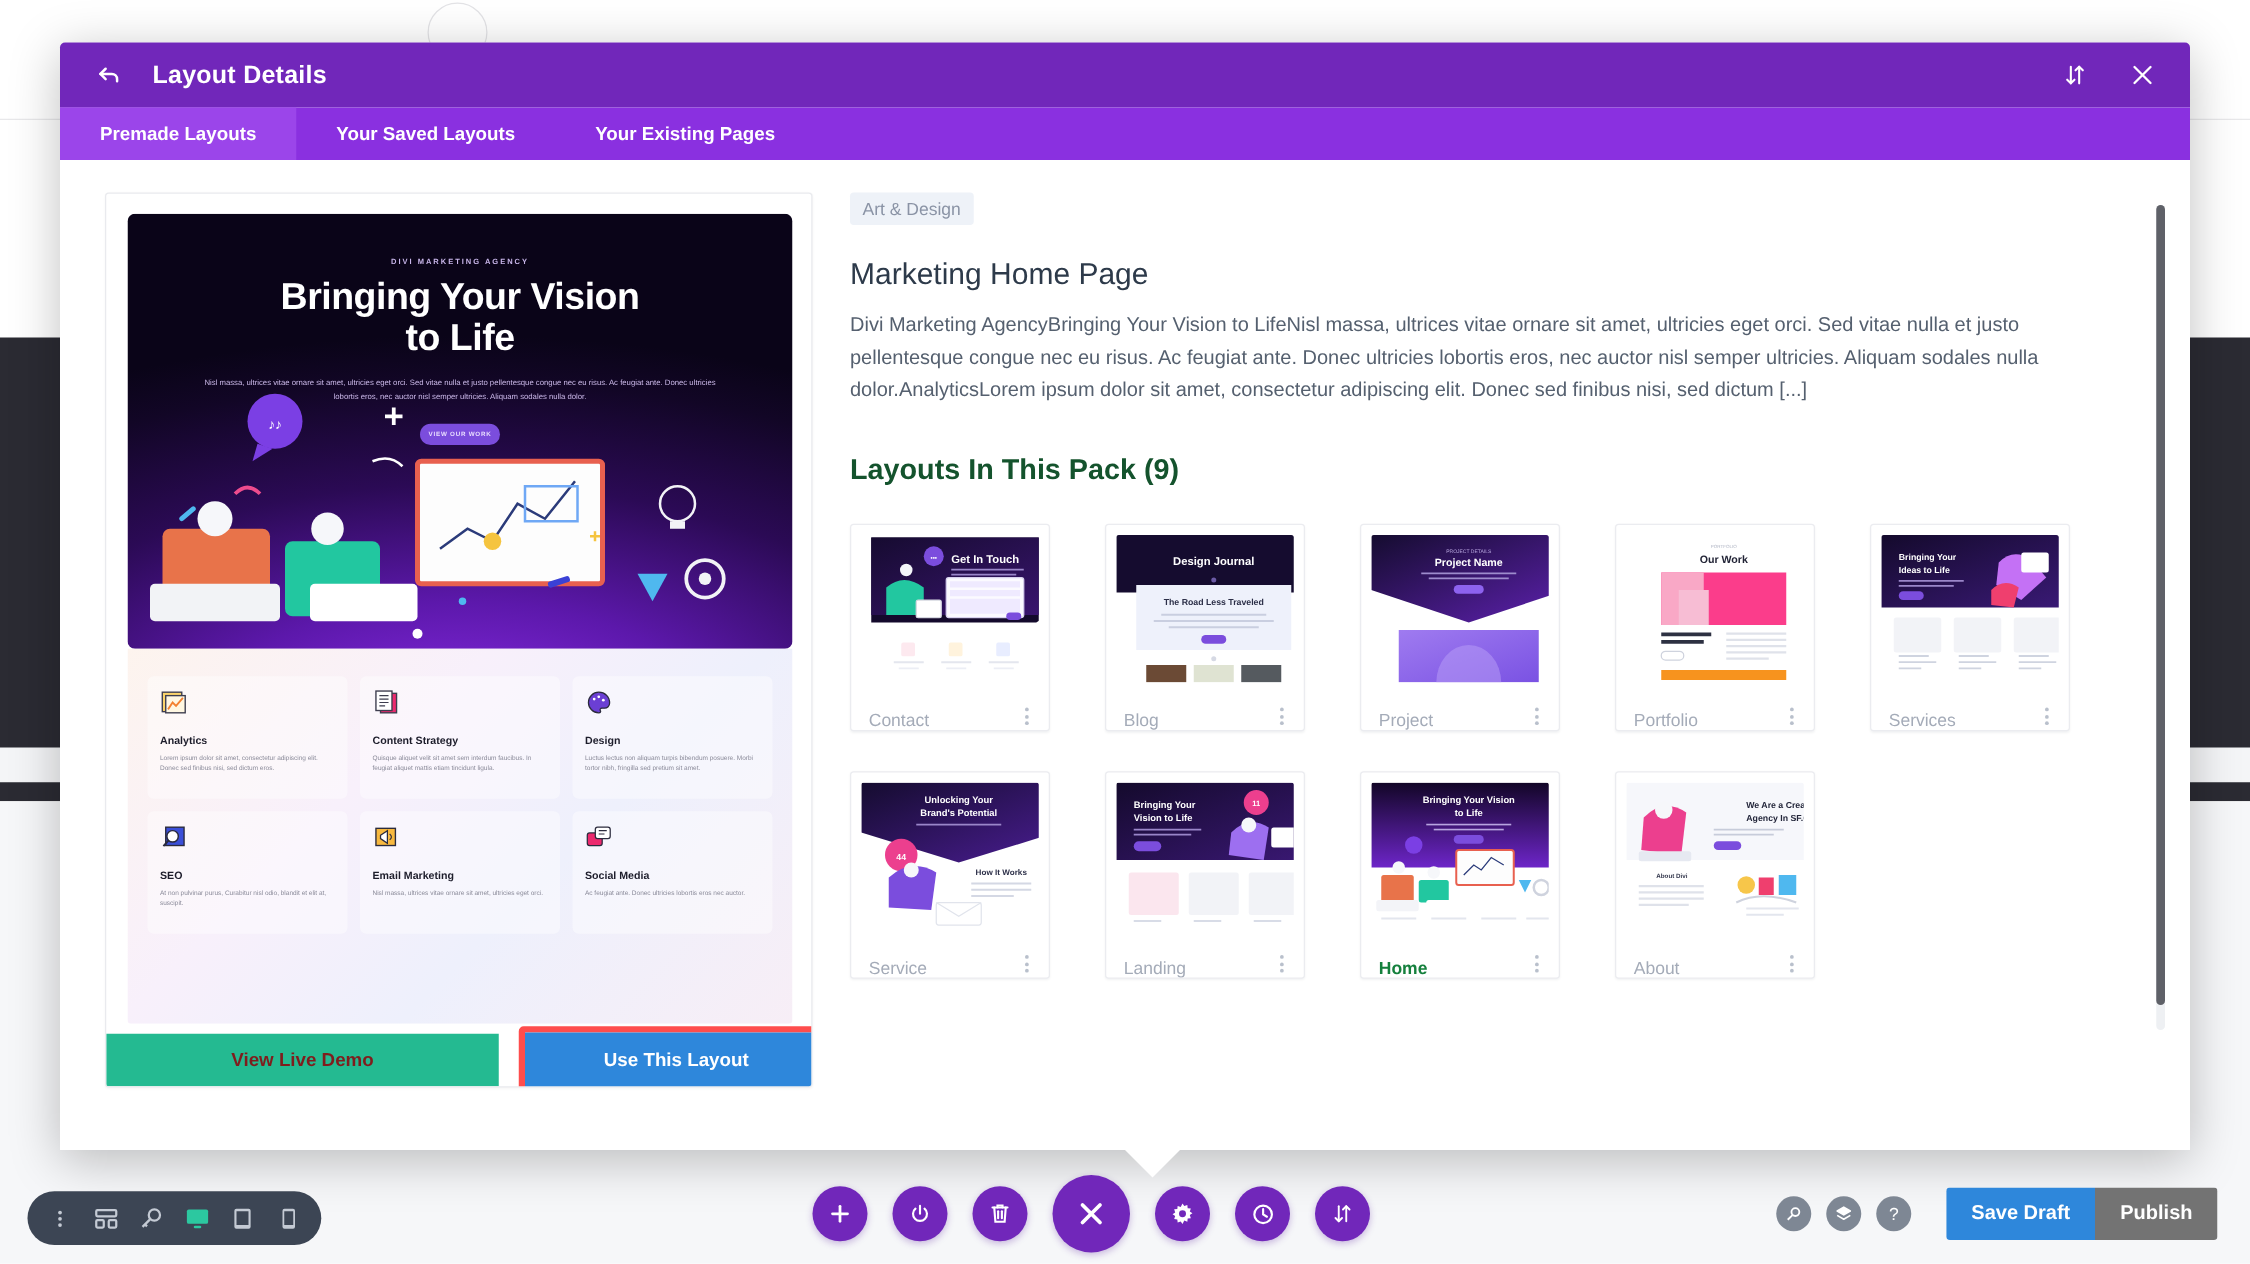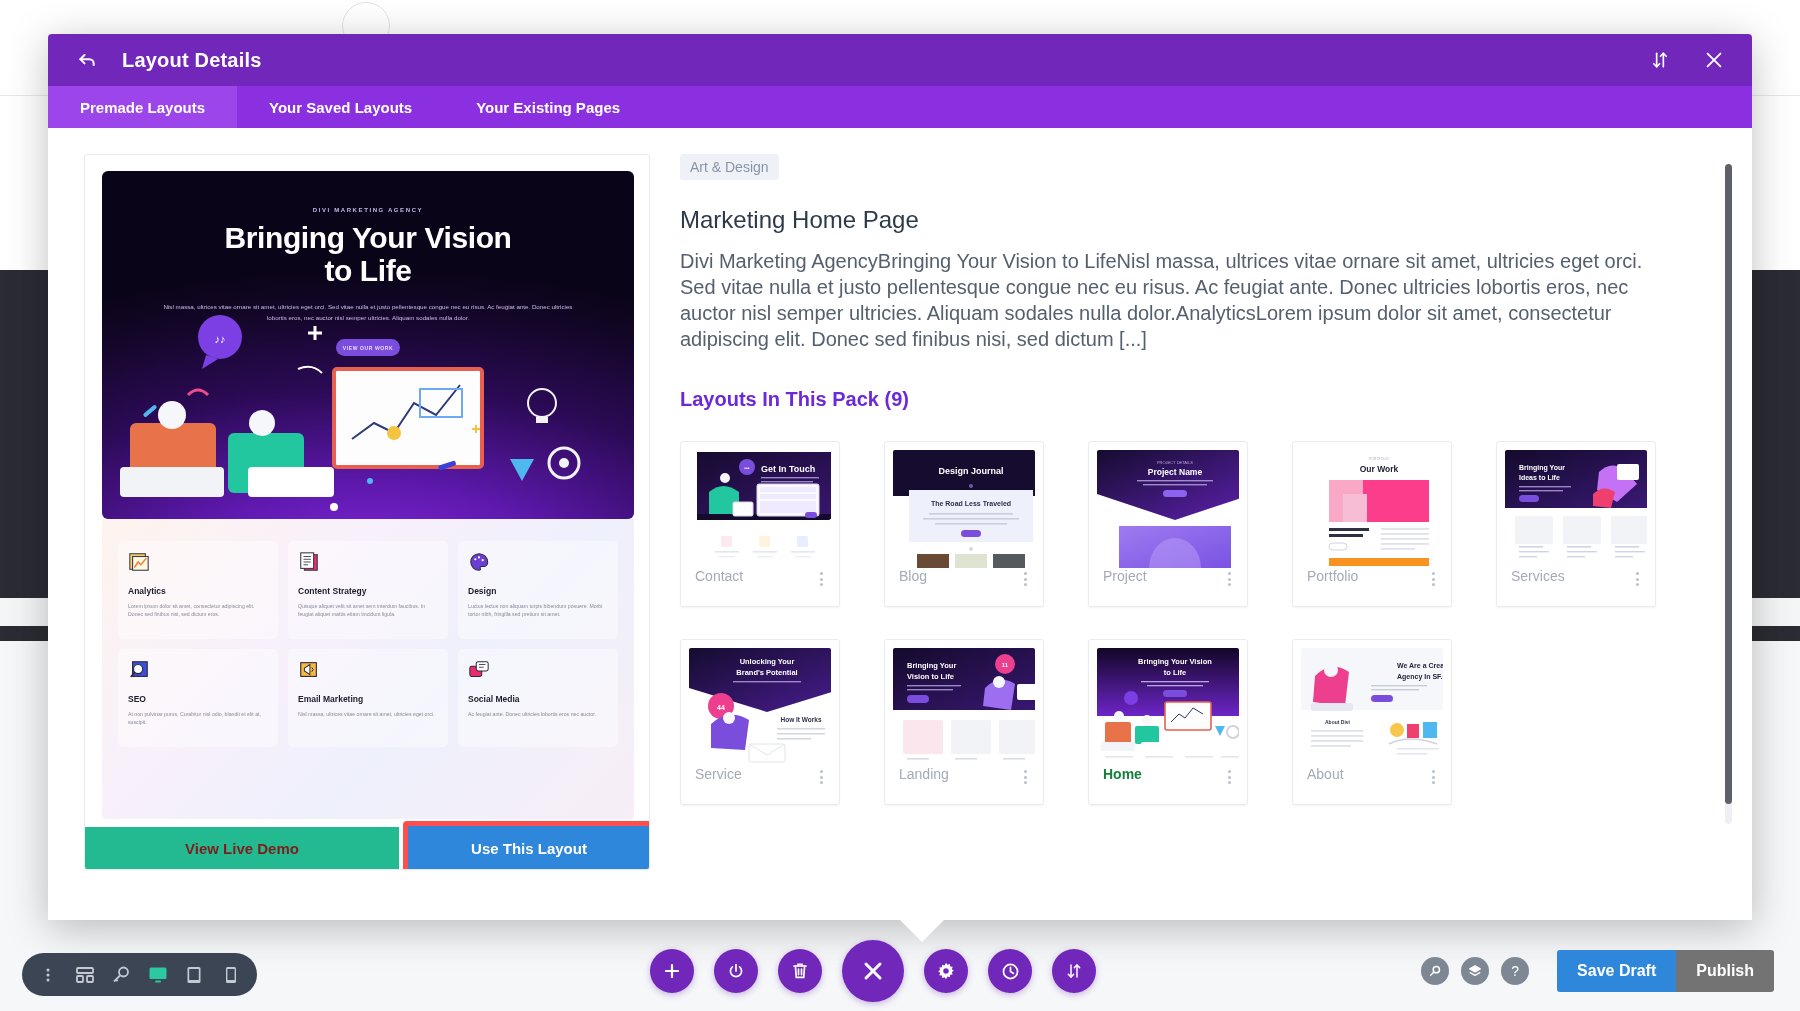--- a/index.html
+++ b/index.html
@@ -84,35 +84,35 @@
   }
   .frow { display:flex; gap: 10px; margin-bottom: 10px; }
   .fbox { flex:1; background: rgba(255,255,255,.42); border-radius:5px; padding:10px 10px 12px 10px; height:98px; }
   .fico { width:22px; height:22px; margin-bottom:9px; }
   .ftitle { font-size:8.5px; font-weight:700; color:#1d1d2b; margin-bottom:6px; }
   .fdesc { font-size:5.2px; line-height:8px; color:#8a8a99; }
 
   .preview-actions { position: absolute; left: 0; bottom: 0; width: 566px; height: 42px; display: flex; }
   .btn-demo { flex: 1 1 0; background: #24ba91; color:#7f1d1d; font-size:15px; font-weight:700; display:flex; align-items:center; justify-content:center; cursor:pointer; }
   .btn-use-wrap { position:relative; flex: 0 0 252px; }
-  .btn-use { position:absolute; left:4px; top:-6px; width:252px; height:54px; }
+  .btn-use { position:absolute; left:16px; top:-6px; width:252px; height:54px; }
   .btn-use-hl { position:absolute; inset:0; border:5px solid #fe4d4d; border-radius:4px; }
   .btn-use-inner { position:absolute; left:5px; top:5px; right:5px; bottom:5px; background:#2e87db; color:#fff; font-size:15px; font-weight:700; display:flex; align-items:center; justify-content:center; cursor:pointer; }
 
   
   .details-col { flex: 1 1 auto; position: relative; padding-right: 10px; }
   .cat-badge { display:inline-block; background:#eef2f8; color:#8a93a5; font-size:14px; padding:5px 10px; border-radius:3px; }
   .detail-title { margin-top: 26px; font-size: 24px; font-weight: 400; color:#2d3a4a; }
-  .detail-desc { margin-top: 14px; font-size: 20px; line-height: 26px; color:#55606f; max-width: 985px; }
-  .pack-title { margin-top: 36px; font-size: 20px; font-weight: 700; color:#6d28d9; }
+  .detail-desc { margin-top: 14px; font-size: 16px; line-height: 26px; color:#55606f; max-width: 985px; }
+  .pack-title { margin-top: 36px; font-size: 23px; font-weight: 700; color:#14532d; }
 
   .grid { margin-top: 30px; display: grid; grid-template-columns: repeat(5, 172px); gap: 32px 32px; }
   .lcard { width: 160px; background:#fff; border:1px solid #ebecf0; border-radius:3px; box-shadow: 0 1px 2px rgba(20,30,50,.06); overflow:hidden; cursor:pointer; }
   .lthumb { height: 118px; margin: 8px 8px 0 8px; border-radius:2px; overflow:hidden; position: relative; background:#fff; }
-  .lfoot { height: 38px; display:flex; align-items:flex-start; justify-content:space-between; padding: 0 12px 0 14px; }
+  .lfoot { height: 38px; display:flex; align-items:flex-end; justify-content:space-between; padding: 0 12px 0 14px; }
   .lname { font-size: 14px; color:#a4abb8; }
   .lcard.selected .lname { color:#15803d; font-weight:700; }
   .dots { display:flex; flex-direction:column; gap:2.5px; padding:4px; cursor:pointer; }
   .dots i { display:block; width:3px; height:3px; border-radius:50%; background:#b9c0cc; }
 
   
   .vscroll { position:absolute; right: -8px; top: 10px; width: 7px; height: 660px; background:#eef0f3; border-radius:4px; }
   .vthumb { position:absolute; left:0; top:0; width:7px; height:640px; background:#5f6168; border-radius:4px; }
 
   

